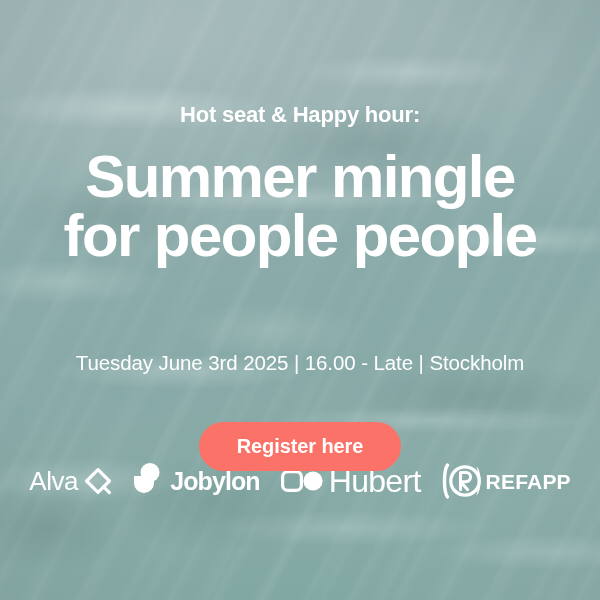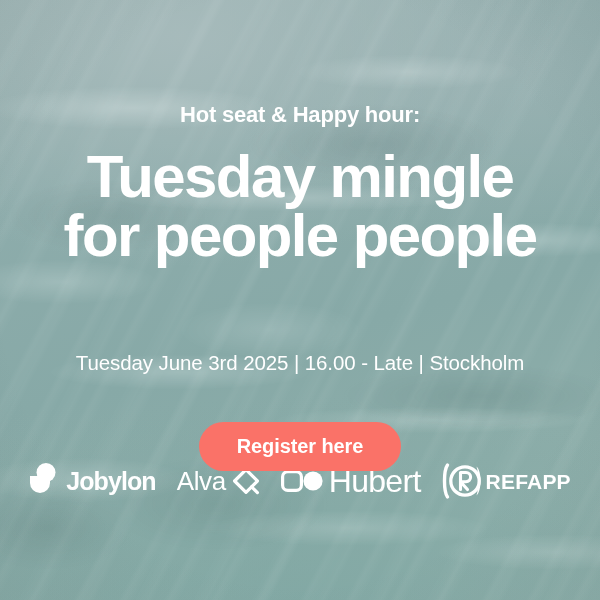--- a/index.html
+++ b/index.html
@@ -190,51 +190,51 @@
   <div class="bg-layer bg-caustics-b"></div>
   <div class="bg-layer bg-caustics-c"></div>
   <div class="bg-layer bg-shadows"></div>
   <div class="bg-layer bg-vignette"></div>
 
   <div class="content">
 
     <div class="kicker">Hot seat &amp; Happy hour:</div>
 
     <h1 class="headline">
-      <span class="line1">Tuesday mingle</span>
+      <span class="line1">Summer mingle</span>
       <span class="line2">for people people</span>
     </h1>
 
     <div class="details">Tuesday June 3rd 2025 | 16.00 - Late | Stockholm</div>
 
     <div class="cta-wrap">
       <button class="cta">Register here</button>
     </div>
   </div>
 
   <div class="logos">
+
+    <div class="logo logo-alva">
+      <span class="logo-text">Alva</span>
+      <span>
+        <svg width="28" height="28" viewBox="0 0 28 28" fill="none" aria-hidden="true">
+          <path d="M14 2.6 L25.4 14 L19.6 19.8 L14 25.4 L2.6 14 Z" stroke="#ffffff" stroke-width="3.2" stroke-linejoin="round" fill="none"></path>
+          <path d="M19.6 19.8 L25.4 25.6" stroke="#ffffff" stroke-width="3.2" stroke-linecap="round"></path>
+        </svg>
+      </span>
+    </div>
 
     <div class="logo logo-jobylon">
       <span>
         <svg width="30" height="38" viewBox="0 0 30 38" fill="none" aria-hidden="true">
           <circle cx="17" cy="10.5" r="9.5" fill="#ffffff"></circle>
           <path d="M1 14 H21 V21 A10 10 0 0 1 1 21 Z" fill="#ffffff"></path>
         </svg>
       </span>
       <span class="logo-text">Jobylon</span>
-    </div>
-
-    <div class="logo logo-alva">
-      <span class="logo-text">Alva</span>
-      <span>
-        <svg width="28" height="28" viewBox="0 0 28 28" fill="none" aria-hidden="true">
-          <path d="M14 2.6 L25.4 14 L19.6 19.8 L14 25.4 L2.6 14 Z" stroke="#ffffff" stroke-width="3.2" stroke-linejoin="round" fill="none"></path>
-          <path d="M19.6 19.8 L25.4 25.6" stroke="#ffffff" stroke-width="3.2" stroke-linecap="round"></path>
-        </svg>
-      </span>
     </div>
 
     <div class="logo logo-hubert">
       <span>
         <svg width="42" height="22" viewBox="0 0 42 22" fill="none" aria-hidden="true">
           <rect x="1.6" y="1.6" width="18.8" height="18.8" rx="5.2" stroke="#ffffff" stroke-width="3.2" fill="none"></rect>
           <circle cx="32" cy="11" r="9.6" fill="#ffffff"></circle>
         </svg>
       </span>
       <span class="logo-text">Hubert</span>

